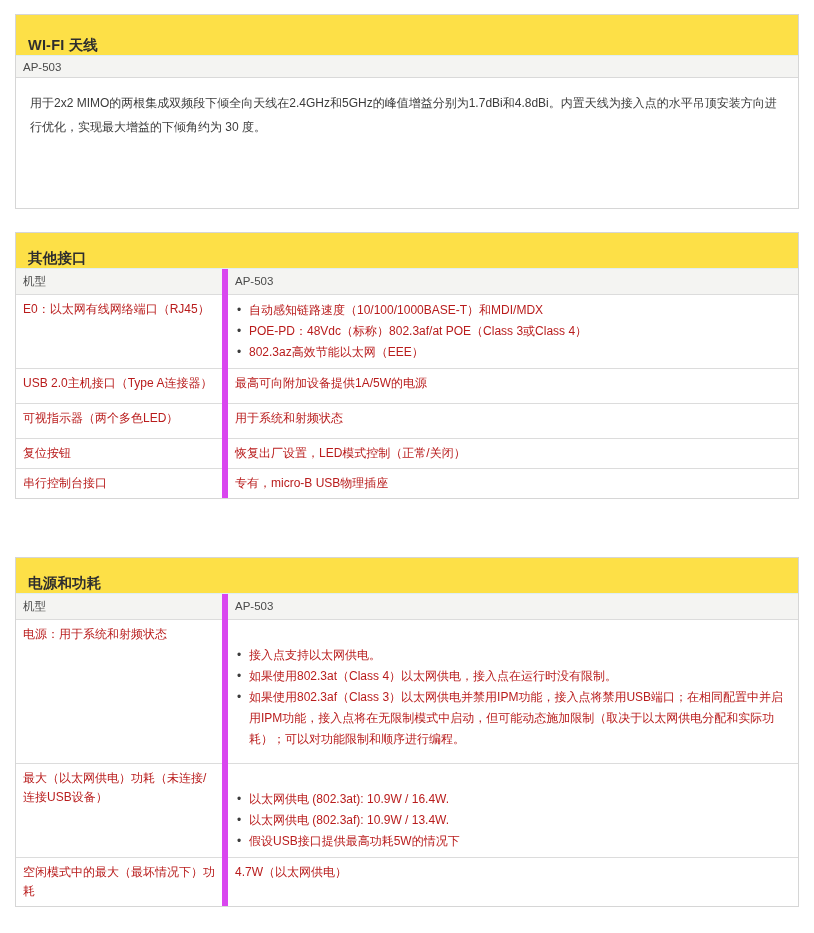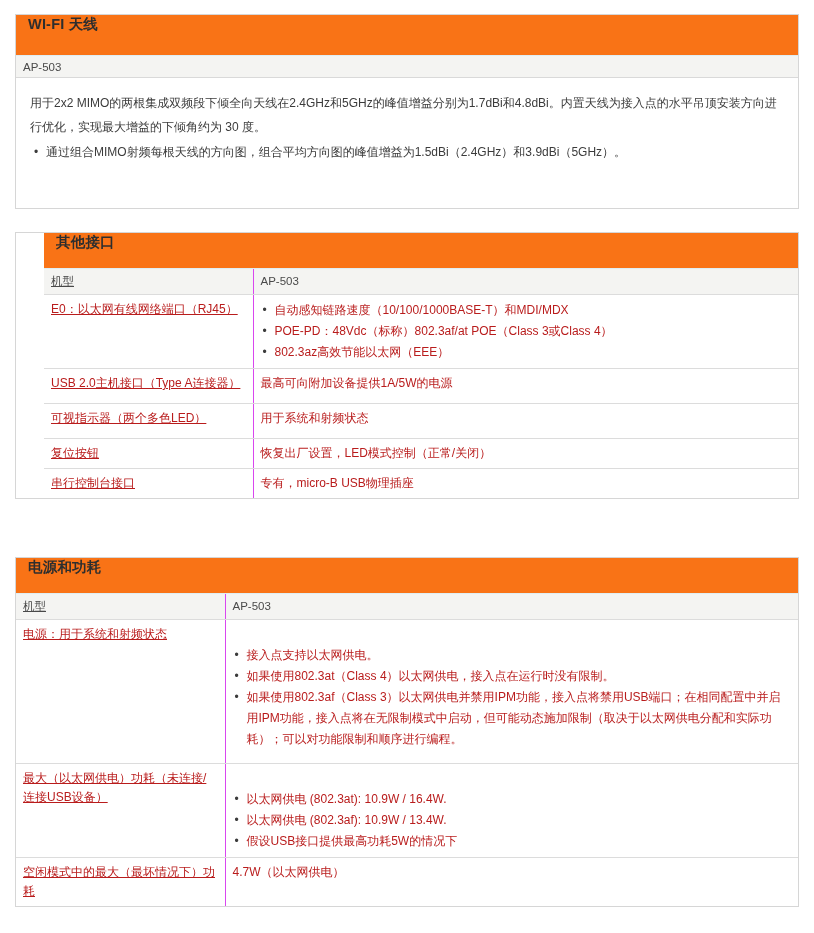--- a/index.html
+++ b/index.html
@@ -13,25 +13,25 @@
     height: 933px;
     padding: 14px 15px 10px 15px;
     background: #ffffff;
     overflow: hidden;
   }
   .spec-section {
     border: 1px solid #d6d6d6;
     background: #ffffff;
   }
   .sec1 { margin-bottom: 23px; }
-  .sec2 { margin-bottom: 58px; padding-left: 28px; }
+  .sec2 { margin-bottom: 58px; }
   .section-header {
-    background: #f97316;
+    background: #fde047;
     display: flex;
-    align-items: flex-start;
+    align-items: flex-end;
     padding-left: 12px;
     border-bottom: 1px solid #dfeef3;
   }
   .hdr-tall { height: 41px; }
   .hdr-std  { height: 36px; }
   .section-title {
     font-size: 14.5px;
     font-weight: 600;
     color: #2e2e2e;
     letter-spacing: 0.2px;
@@ -79,21 +79,21 @@
   }
   table.spec-table td {
     vertical-align: top;
     font-size: 12px;
     line-height: 19px;
     padding: 5px 7px;
     border-bottom: 1px solid #dcdcdc;
     color: #b91c1c;
   }
   table.spec-table tr:last-child td { border-bottom: none; }
-  td.left-col { border-right: 1px solid #d946ef; text-decoration: underline; }
+  td.left-col { border-right: 6px solid #d946ef; }
   col.c-left { width: 209px; }
   tr.model-tr td {
     background: #f4f4f2;
     color: #4a4a4a;
     font-size: 11.5px;
     padding-top: 3px;
     padding-bottom: 3px;
   }
   td .cell-bullets { padding-left: 2px; }
   td .pad-top { padding-top: 20px; }
@@ -111,23 +111,20 @@
 
   <section class="spec-section sec1">
     <div class="section-header hdr-tall">
       <span class="section-title">WI-FI 天线</span>
     </div>
     <div class="model-bar">
       <span>AP-503</span>
     </div>
     <div class="antenna-body">
       <p>用于2x2 MIMO的两根集成双频段下倾全向天线在2.4GHz和5GHz的峰值增益分别为1.7dBi和4.8dBi。内置天线为接入点的水平吊顶安装方向进行优化，实现最大增益的下倾角约为 30 度。</p>
-      <ul class="bullets">
-        <li>通过组合MIMO射频每根天线的方向图，组合平均方向图的峰值增益为1.5dBi（2.4GHz）和3.9dBi（5GHz）。</li>
-      </ul>
     </div>
   </section>
 
   <section class="spec-section sec2">
     <div class="section-header hdr-std">
       <span class="section-title">其他接口</span>
     </div>
     <table class="spec-table">
       <colgroup>
           <col class="c-left">

